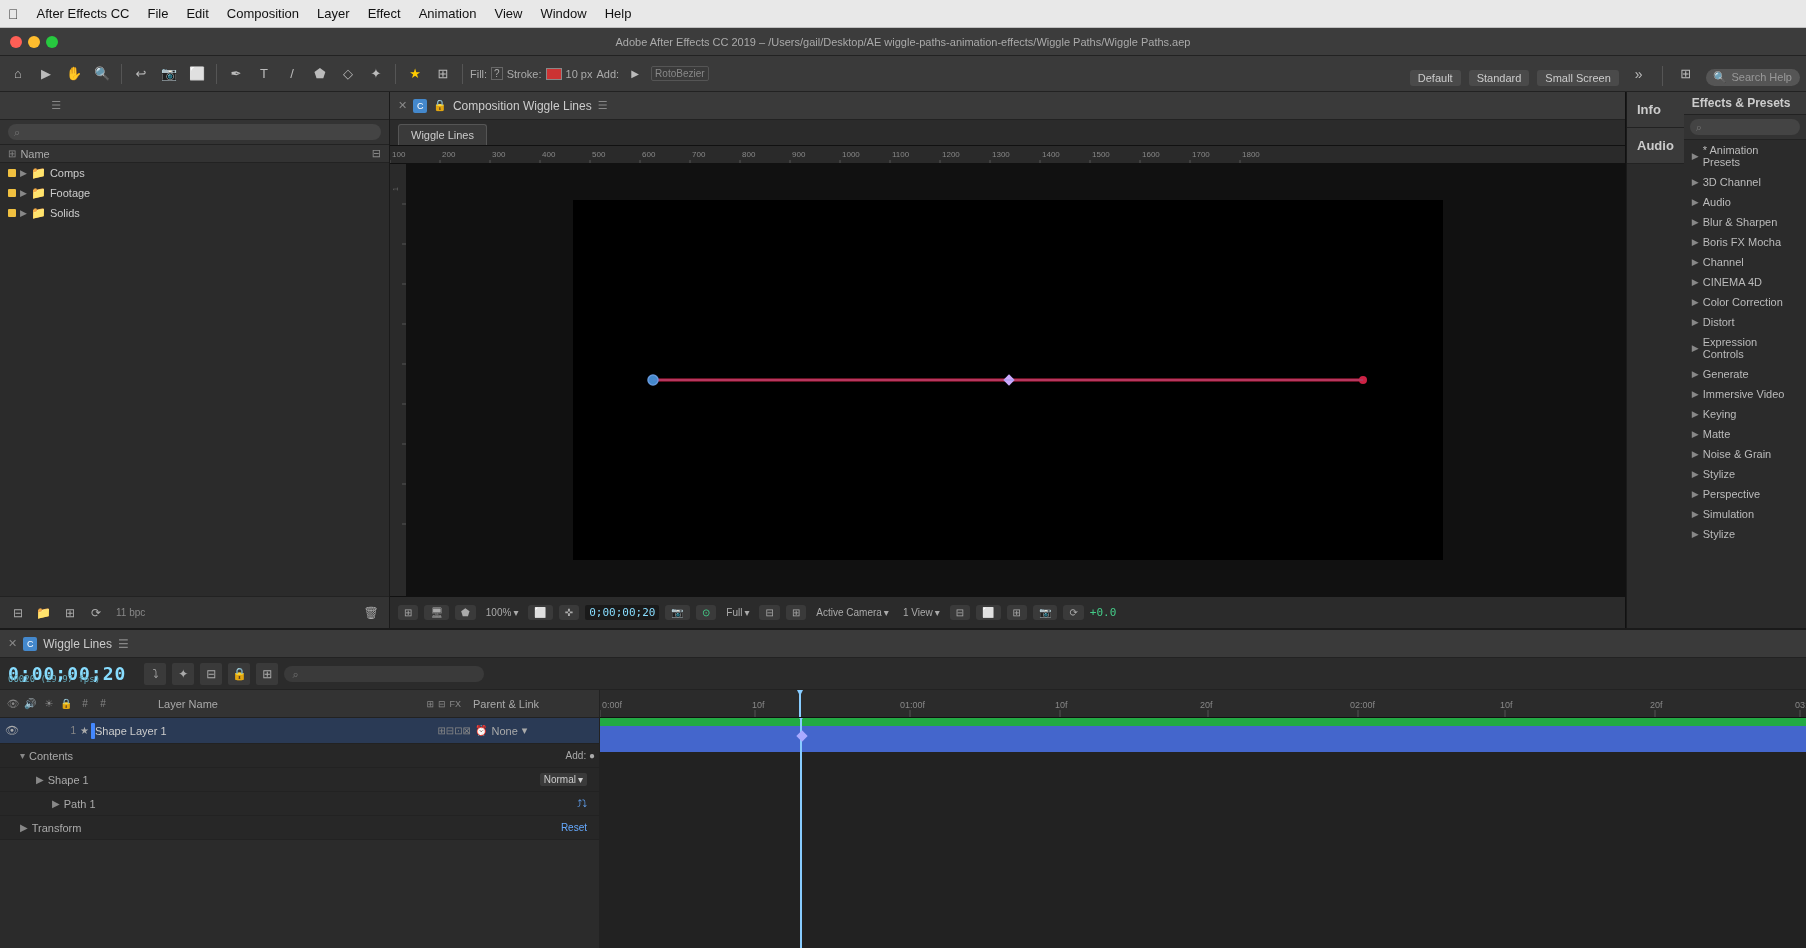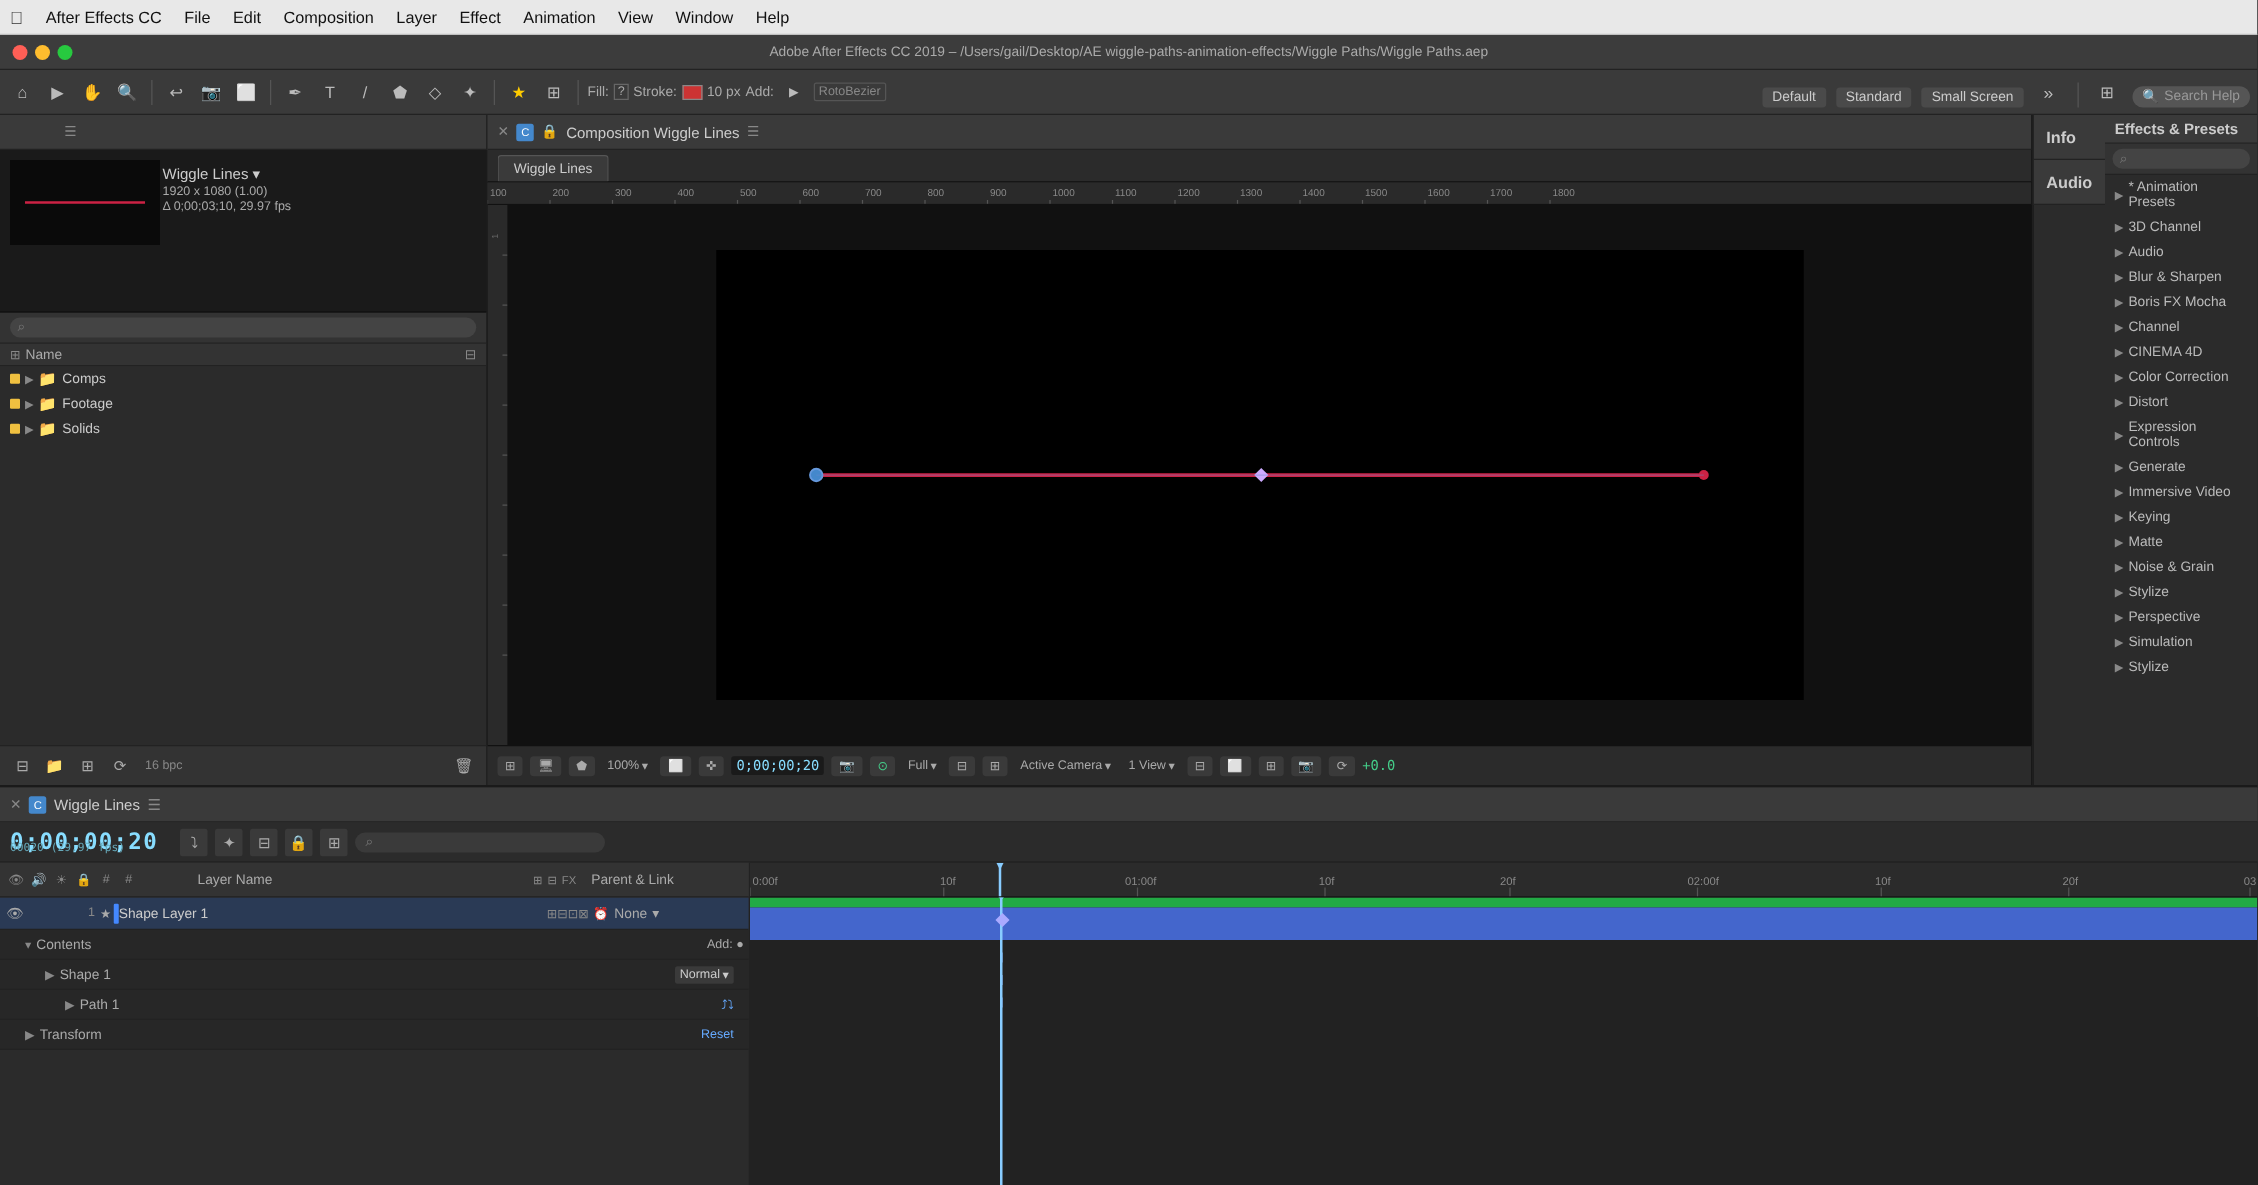--- a/index.html
+++ b/index.html
@@ -680,32 +680,20 @@
 </div>
 
 <div id="main-layout" style="height: 536px;">
 
   <div id="left-panel">
     <div id="project-header">
       <span class="panel-title">Project</span>
       <span style="margin-left:6px; color:#888; font-size:11px;">☰</span>
     </div>
 
-    <div id="project-preview">
-      <div style="position:absolute; left:8px; top:8px;">
-        <div id="preview-thumb">
-          <div class="preview-line"></div>
-        </div>
-      </div>
-      <div id="preview-name">
-        <div style="font-size:12px; color:#ccc; font-weight:500;">Wiggle Lines ▾</div>
-        <div style="font-size:10px; color:#aaa; margin-top:2px;">1920 x 1080 (1.00)</div>
-        <div style="font-size:10px; color:#aaa; margin-top:1px;">Δ 0;00;03;10, 29.97 fps</div>
-      </div>
-    </div>
 
     <div id="project-search">
       <input type="text" style="background: rgb(68, 68, 68); border: none; color: rgb(204, 204, 204); font-size: 11px; padding: 2px 6px; border-radius: 8px; width: 100%; outline: none;" placeholder="⌕">
     </div>
 
     <div id="file-tree-header">
       <span style="color:#888; font-size:10px; margin-right:4px;">⊞</span>
       <span class="col-name">Name</span>
       <span style="color:#888;">⊟</span>
     </div>
@@ -729,21 +717,21 @@
         <span class="folder-icon">📁</span>
         <span class="item-name">Solids</span>
       </div>
     </div>
 
     <div id="project-bottom">
       <div class="bottom-icon">⊟</div>
       <div class="bottom-icon">📁</div>
       <div class="bottom-icon">⊞</div>
       <div class="bottom-icon">⟳</div>
-      <span class="bpc-label">16 bpc</span>
+      <span class="bpc-label">11 bpc</span>
       <div class="bottom-icon" style="margin-left:auto;">🗑</div>
     </div>
   </div>
 
   <div id="center-panel">
     <div id="comp-header">
       <span class="comp-close">✕</span>
       <div class="comp-icon">C</div>
       <span class="comp-lock">🔒</span>
       <span class="comp-title-text">Composition Wiggle Lines</span>

